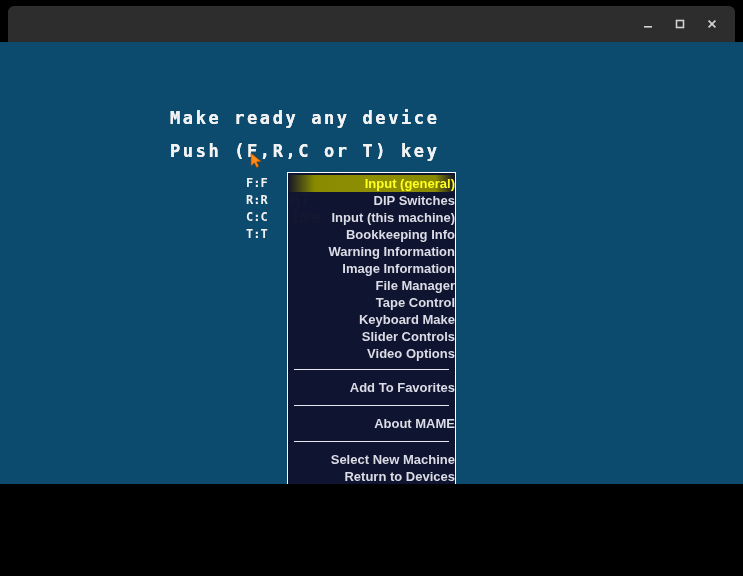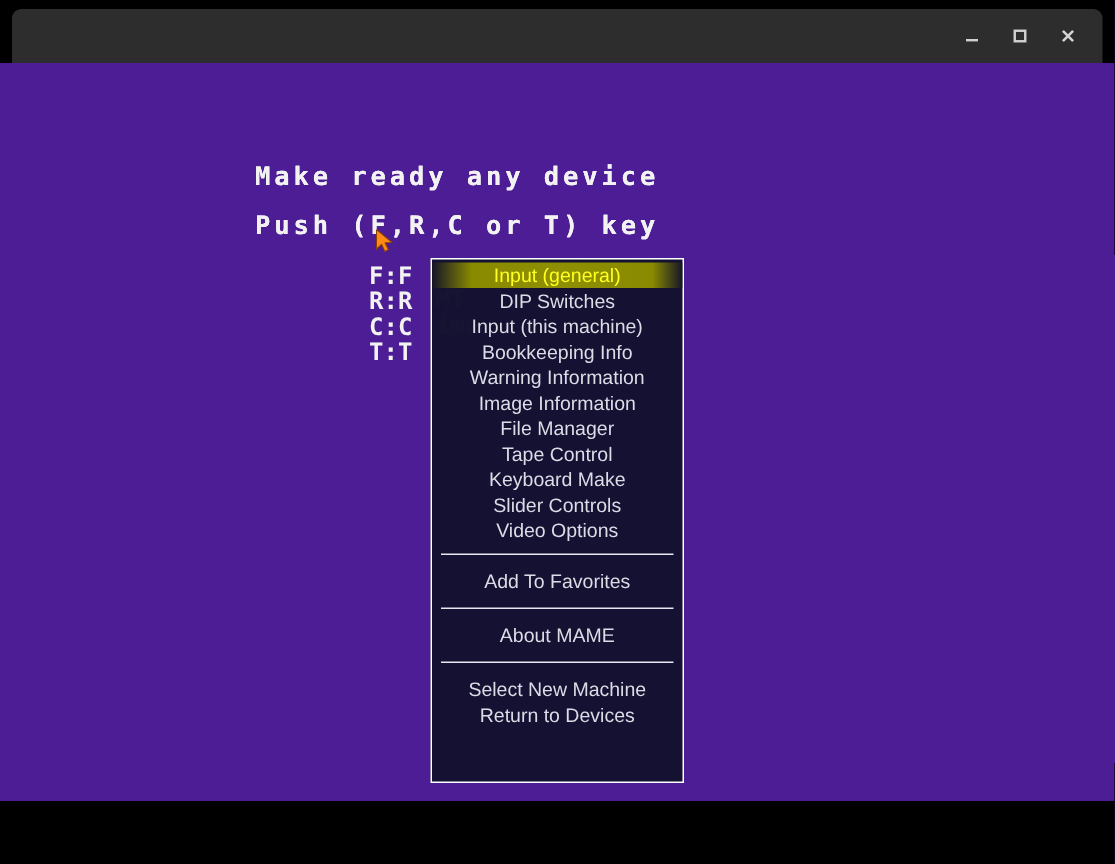--- a/index.html
+++ b/index.html
@@ -55,22 +55,22 @@
   }
   .wbtn svg { display: block; }
   #wbtn-close { margin-right: 8px; }
 
   
   #screen {
     position: absolute;
     left: 0px;
     top: 42px;
     width: 743px;
-    height: 492px;
-    background: #4c1d95;
+    height: 442px;
+    background: #0c4a6e;
     overflow: hidden;
   }
 
   
   .machine-text {
     position: absolute;
     font-family: "DejaVu Sans Mono", "Liberation Mono", monospace;
     color: #f2f2f2;
     font-size: 17px;
     letter-spacing: 2.6px;
@@ -78,21 +78,21 @@
     font-weight: 700;
     text-shadow: 0 0 0 #fff;
   }
   #mt-line1 { left: 170px; top: 66px; }
   #mt-line2 { left: 170px; top: 99px; }
 
   .dev-col {
     position: absolute;
     font-family: "DejaVu Sans Mono", "Liberation Mono", monospace;
     color: #f2f2f2;
-    font-size: 16px;
+    font-size: 12px;
     font-weight: 700;
     line-height: 17px;
     white-space: pre;
     letter-spacing: 0px;
   }
   #dev-list { left: 246px; top: 133px; }
 
   
   #behind-text {
     position: absolute;
@@ -126,26 +126,27 @@
     background: rgba(16, 16, 42, 0.92);
     border: 1px solid #ffffff;
     padding: 0;
     overflow: hidden;
   }
 
   .menu-item {
     position: relative;
     height: 17px;
     line-height: 17px;
-    text-align: center;
+    text-align: right;
     font-size: 13px;
     color: #dcdce6;
     white-space: nowrap;
     cursor: default;
     user-select: none;
+    font-weight: bold;
   }
   .menu-item.selected {
     color: #ffff20;
     background: linear-gradient(to right,
                 rgba(20,20,40,0.95) 0%,
                 #8a8a00 16%,
                 #8f8f04 50%,
                 #8a8a00 88%,
                 rgba(20,20,40,0.95) 100%);
   }

